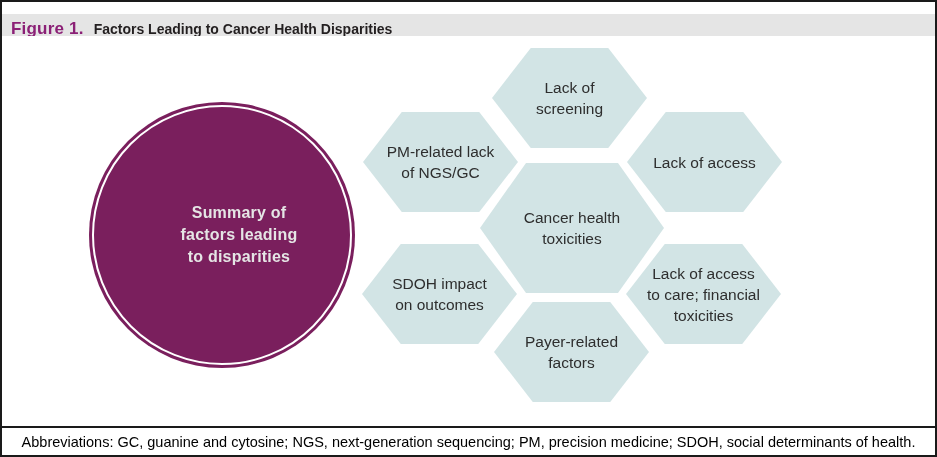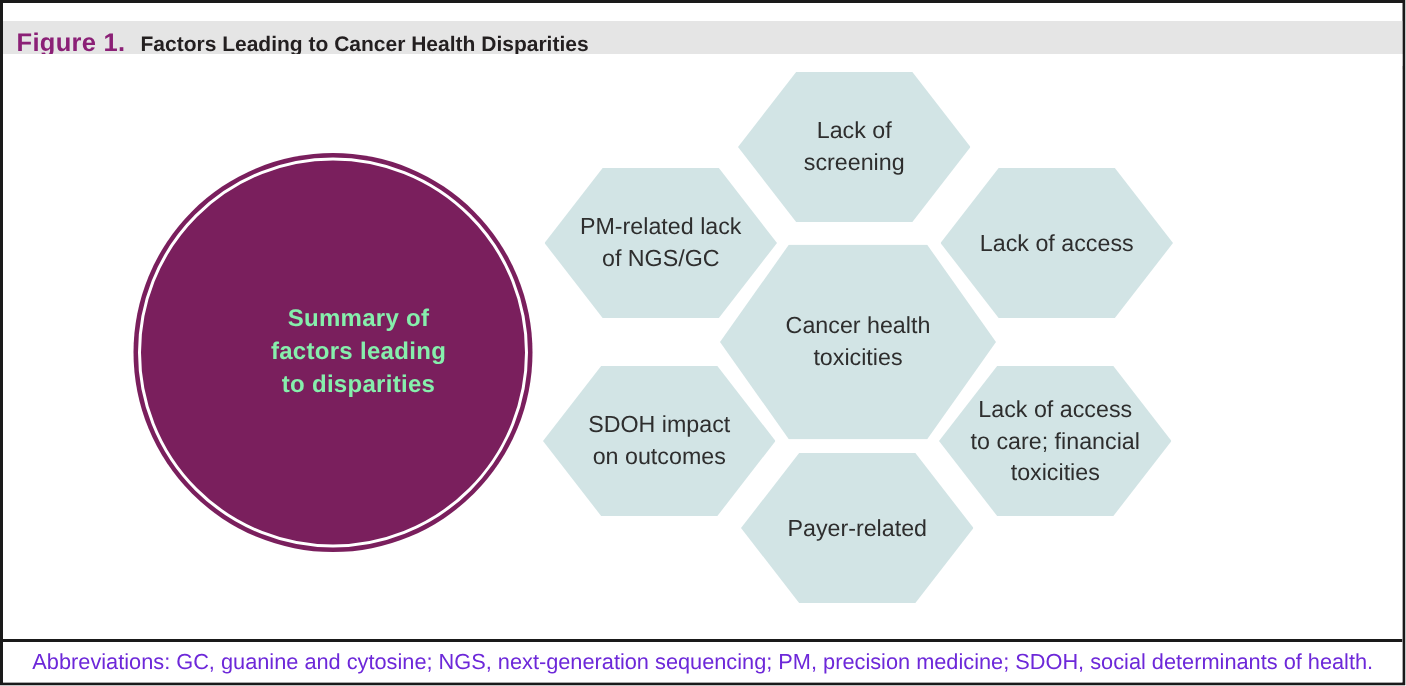--- a/index.html
+++ b/index.html
@@ -57,21 +57,21 @@
     text-align:center;
   }
   .circle::after{
     content:"";
     position:absolute;inset:3px;
     border:2px solid #fff;
     border-radius:50%;
     pointer-events:none;
   }
   .circle .txt{
-    color:#86efac;
+    color:#e5e5e5;
     font-size:16px;
     font-weight:600;
     line-height:22px;
     letter-spacing:.2px;
     margin-left:34px;
   }
   
   .hex{
     position:absolute;
     background:var(--hex-fill);
@@ -94,21 +94,21 @@
   .hex-bottom      {left:492px;top:266px;}
   .line{display:block;}
   .footer{
     position:absolute;left:0;right:0;bottom:0;
     height:29px;
     border-top:2px solid var(--frame-black);
     display:flex;align-items:center;justify-content:center;
     background:#fff;
   }
   .footer .txt{
-    color:#6d28d9;
+    color:#000000;
     font-size:14.5px;
     white-space:nowrap;
   }
 </style>
 </head>
 <body>
 
 <div class="page">
 
   <div class="title-bar">
@@ -164,20 +164,21 @@
       <span class="txt">
         <span class="line">Lack of access</span>
         <span class="line">to care; financial</span>
         <span class="line">toxicities</span>
       </span>
     </div>
 
     <div class="hex small hex-bottom">
       <span class="txt">
         <span class="line">Payer-related</span>
+        <span class="line">factors</span>
       </span>
     </div>
 
   </div>
 
   <div class="footer">
     <span class="txt">Abbreviations: GC, guanine and cytosine; NGS, next-generation sequencing; PM, precision medicine; SDOH, social determinants of health.</span>
   </div>
 
 </div>

